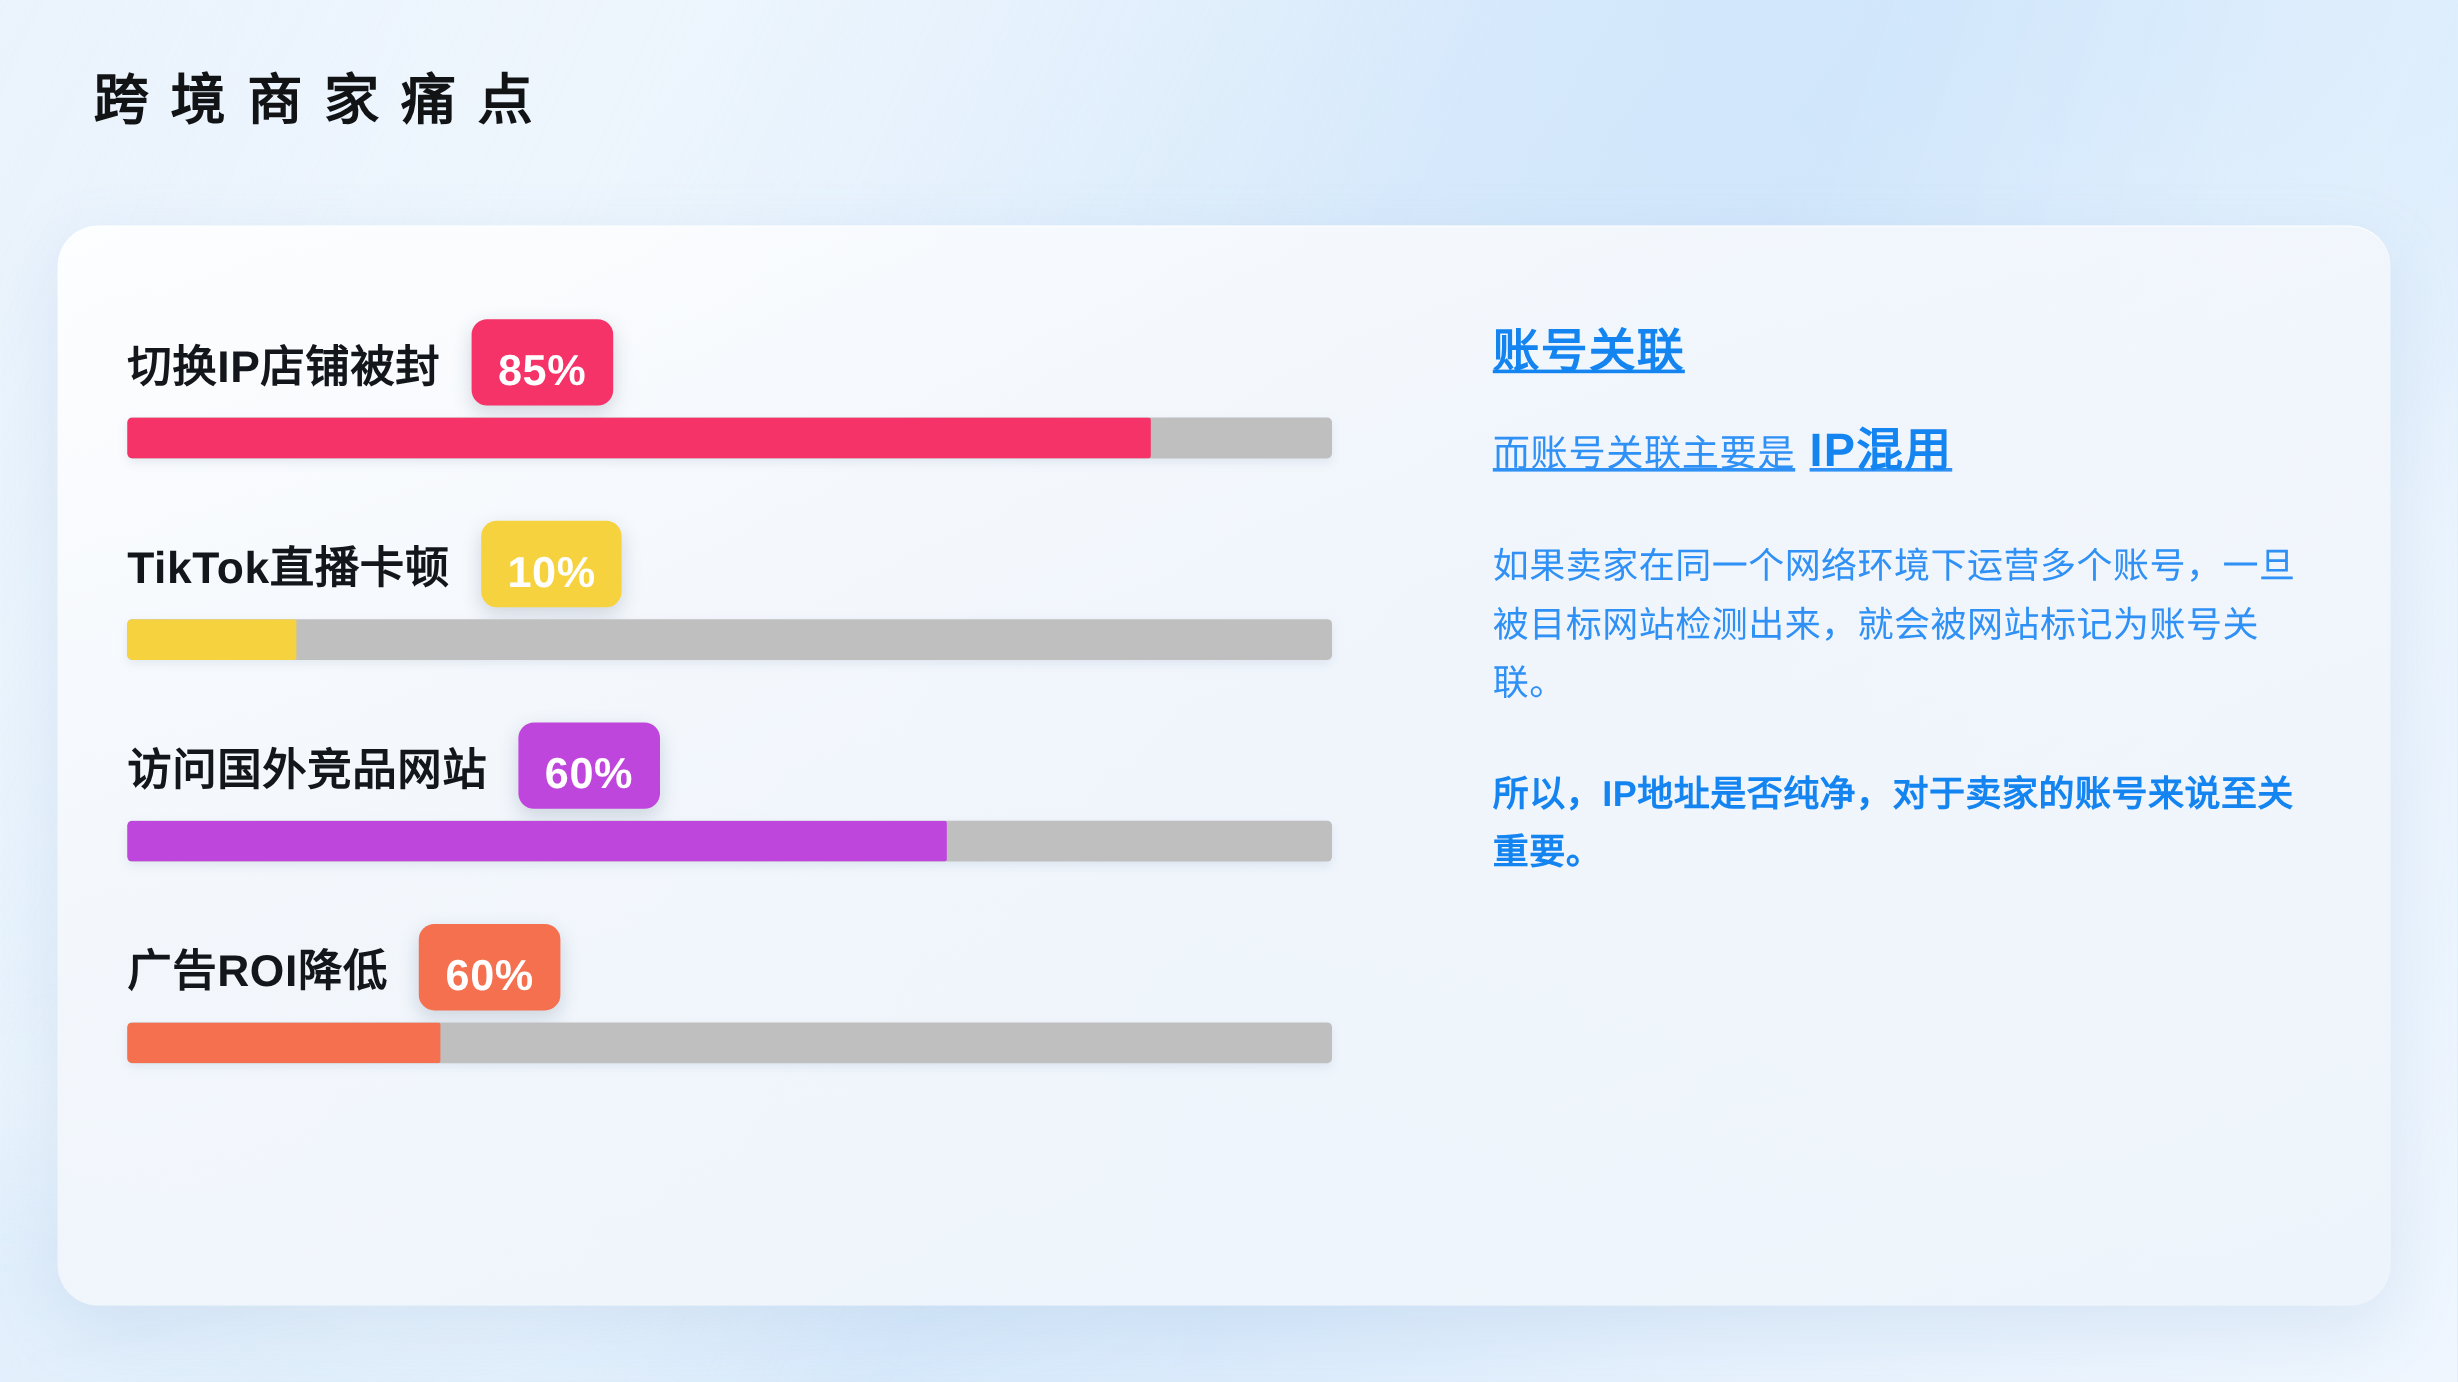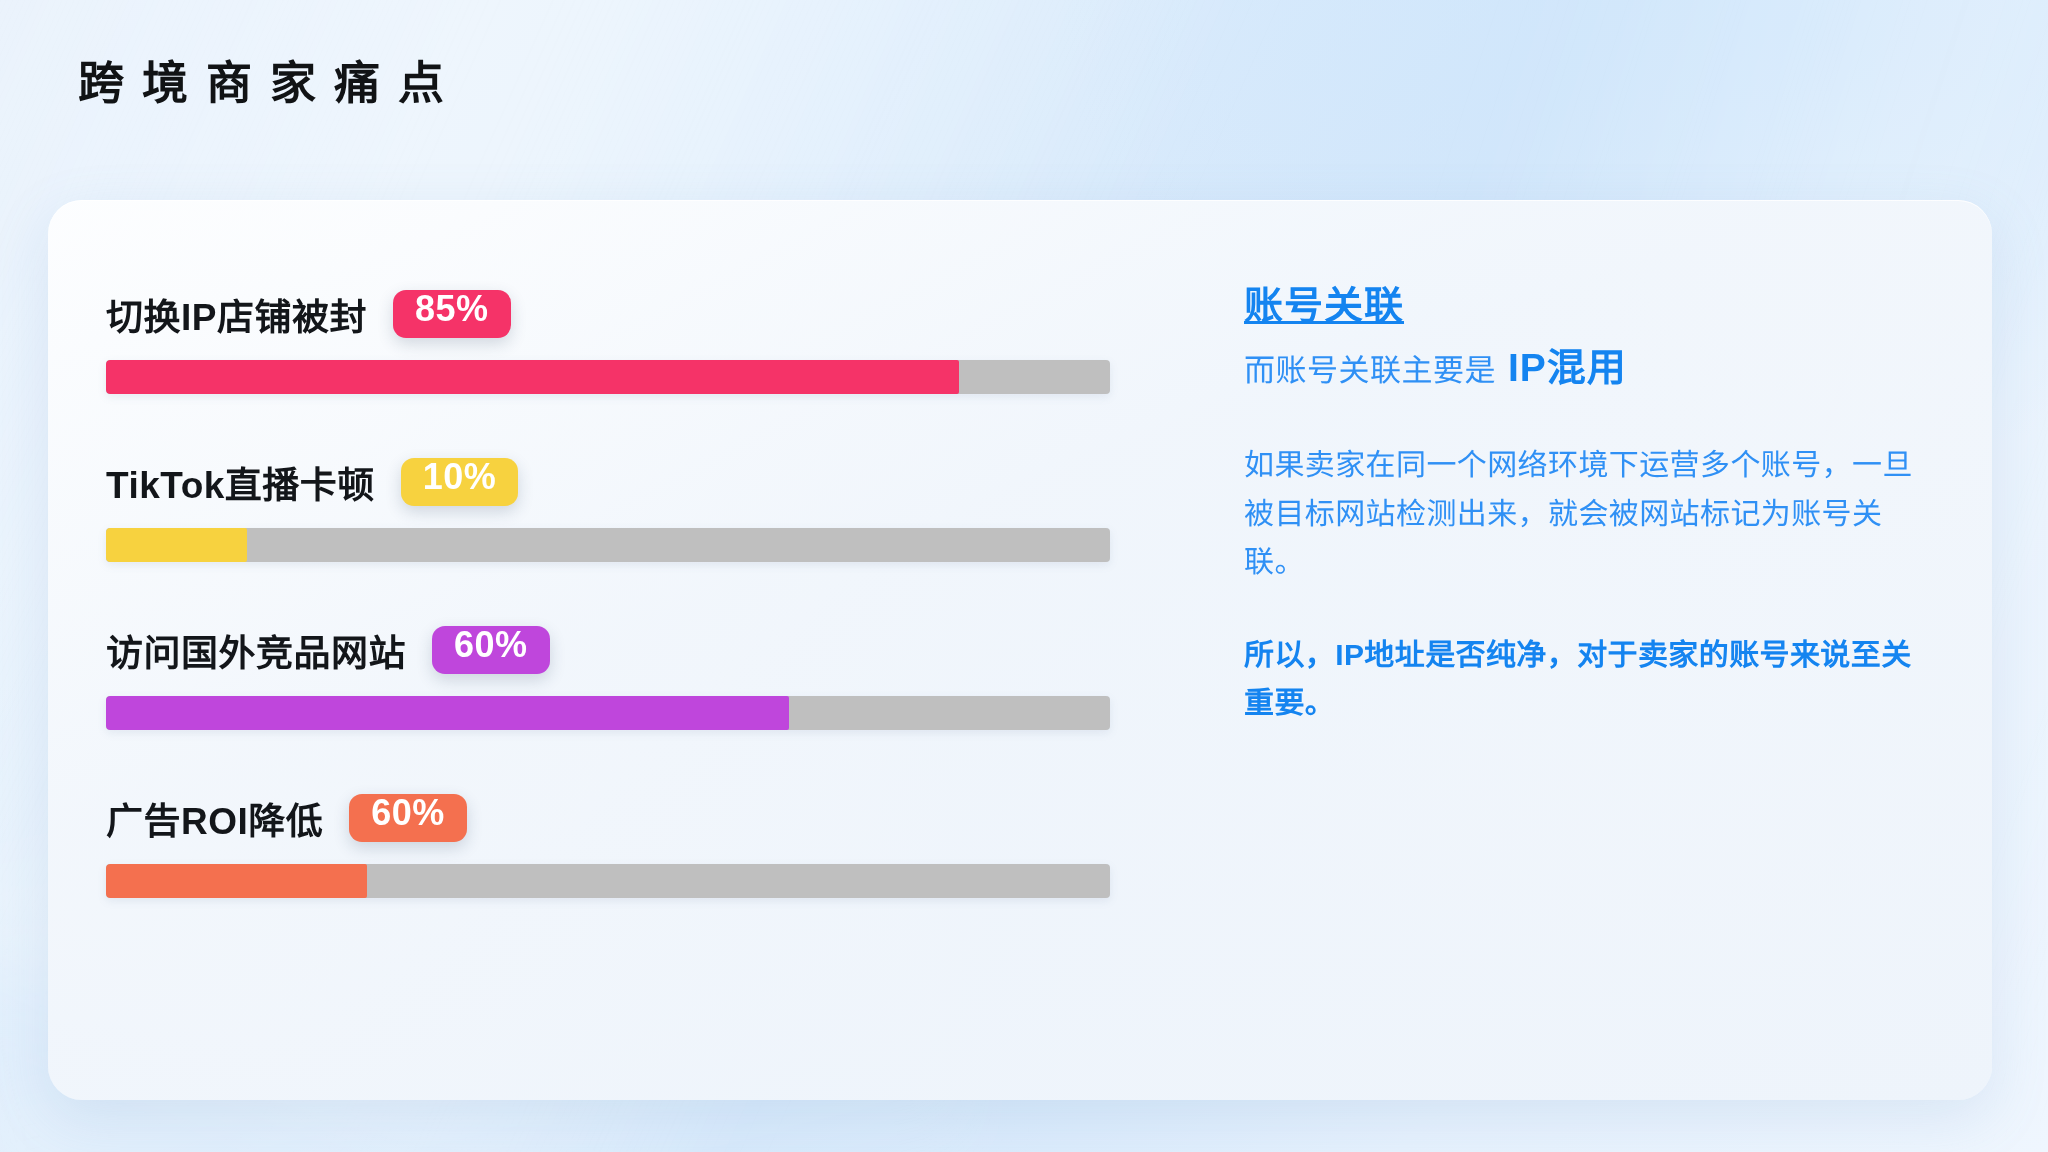--- a/index.html
+++ b/index.html
@@ -63,21 +63,21 @@
     color: #111315;
     letter-spacing: 18px;
     line-height: 1.1;
     white-space: nowrap;
   }
 
   
   .card {
     position: absolute;
     left: 48px;
-    top: 200px;
+    top: 188px;
     width: 1944px;
     height: 900px;
     border-radius: 34px;
     background: linear-gradient(160deg, rgba(255,255,255,.88) 0%, rgba(243,247,252,.92) 40%, rgba(238,244,251,.95) 100%);
     box-shadow: 0 18px 55px rgba(120,160,200,.17), inset 0 1px 0 rgba(255,255,255,.8);
     display: flex;
     justify-content: center;
   }
 
   
@@ -100,21 +100,21 @@
     font-weight: 700;
     color: #13161a;
     letter-spacing: .5px;
     white-space: nowrap;
   }
   .badge {
     margin-left: 26px;
     color: #ffffff;
     font-size: 36px;
     font-weight: 700;
-    padding: 1px 22px 11px;
+    padding: 25px 22px 11px;
     border-radius: 13px;
     line-height: 1;
     letter-spacing: .5px;
     box-shadow: 0 6px 16px rgba(40,60,90,.18);
     white-space: nowrap;
   }
 
   .track {
     position: relative;
     width: 1004px;
@@ -149,21 +149,22 @@
     color: #1484f0;
     letter-spacing: 1px;
     line-height: 1.45;
     margin-top: 6px;
     text-decoration: underline;
   }
   .lede-mixed {
     font-size: 31px;
     line-height: 1.5;
     letter-spacing: .5px;
-    margin-top: 4px;
+    margin-top: 24px;
+    text-decoration: underline;
   }
   .lede-mixed .hl {
     font-size: 39px;
     font-weight: 700;
     color: #1484f0;
     margin-left: 12px;
     letter-spacing: 1px;
   }
   .para {
     font-size: 30px;

